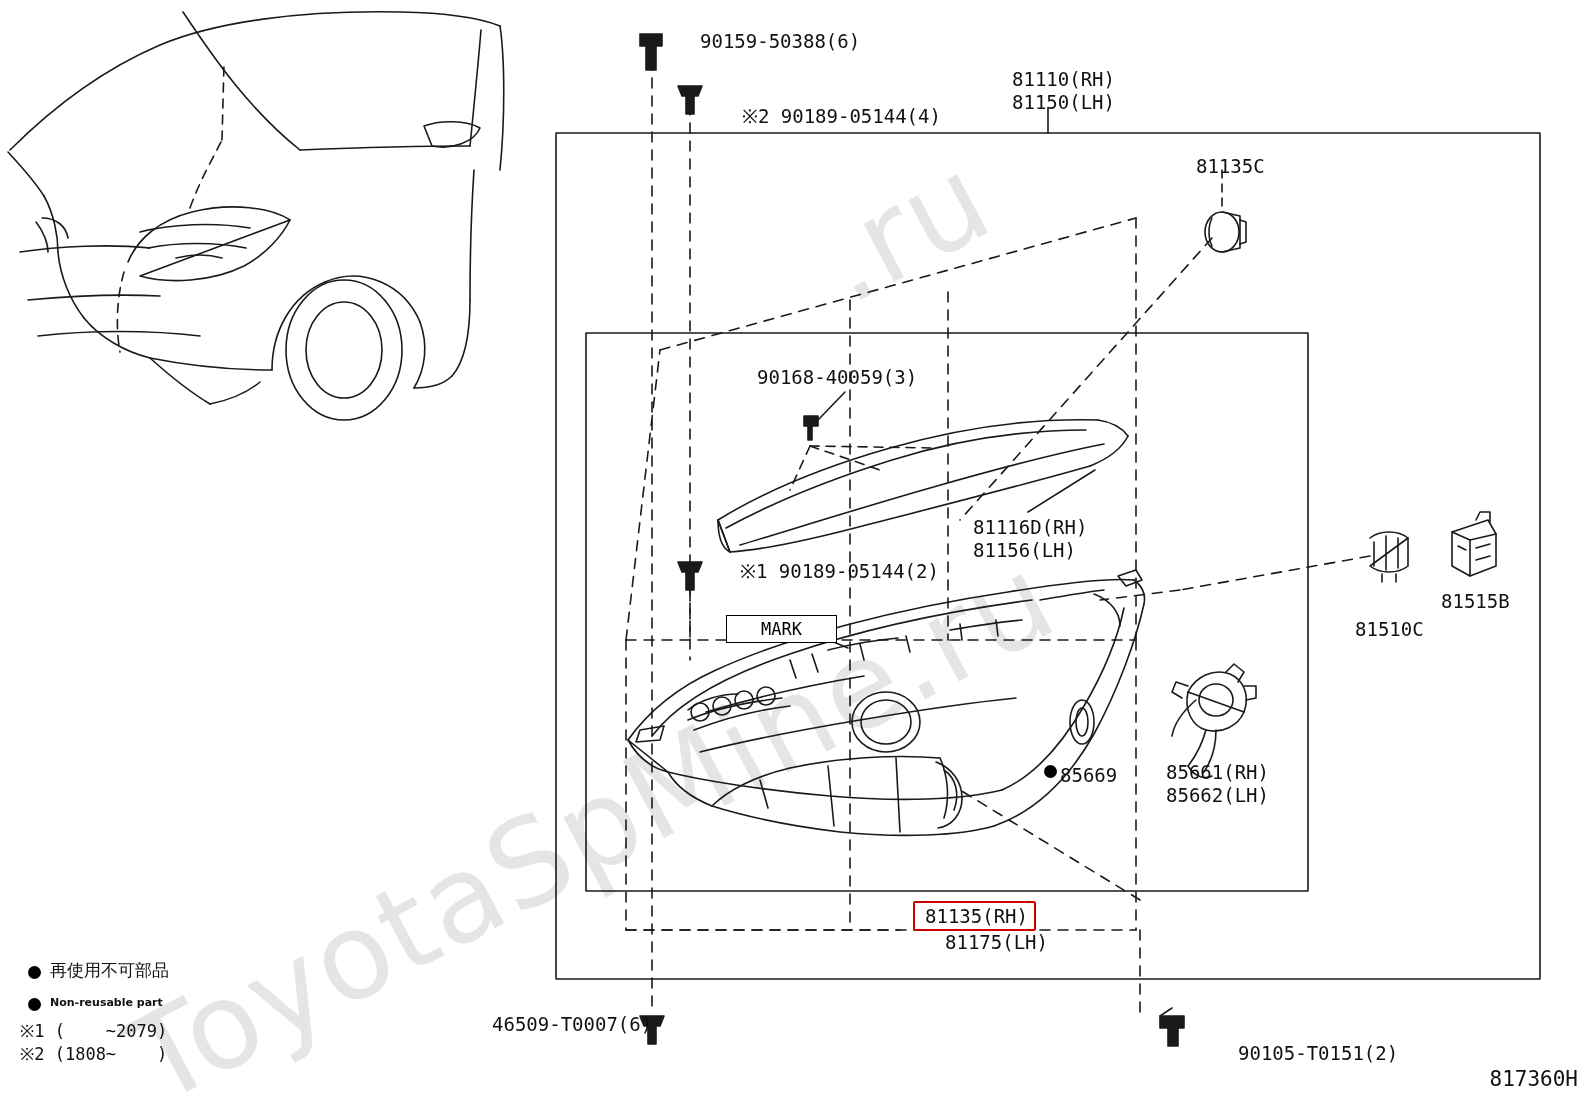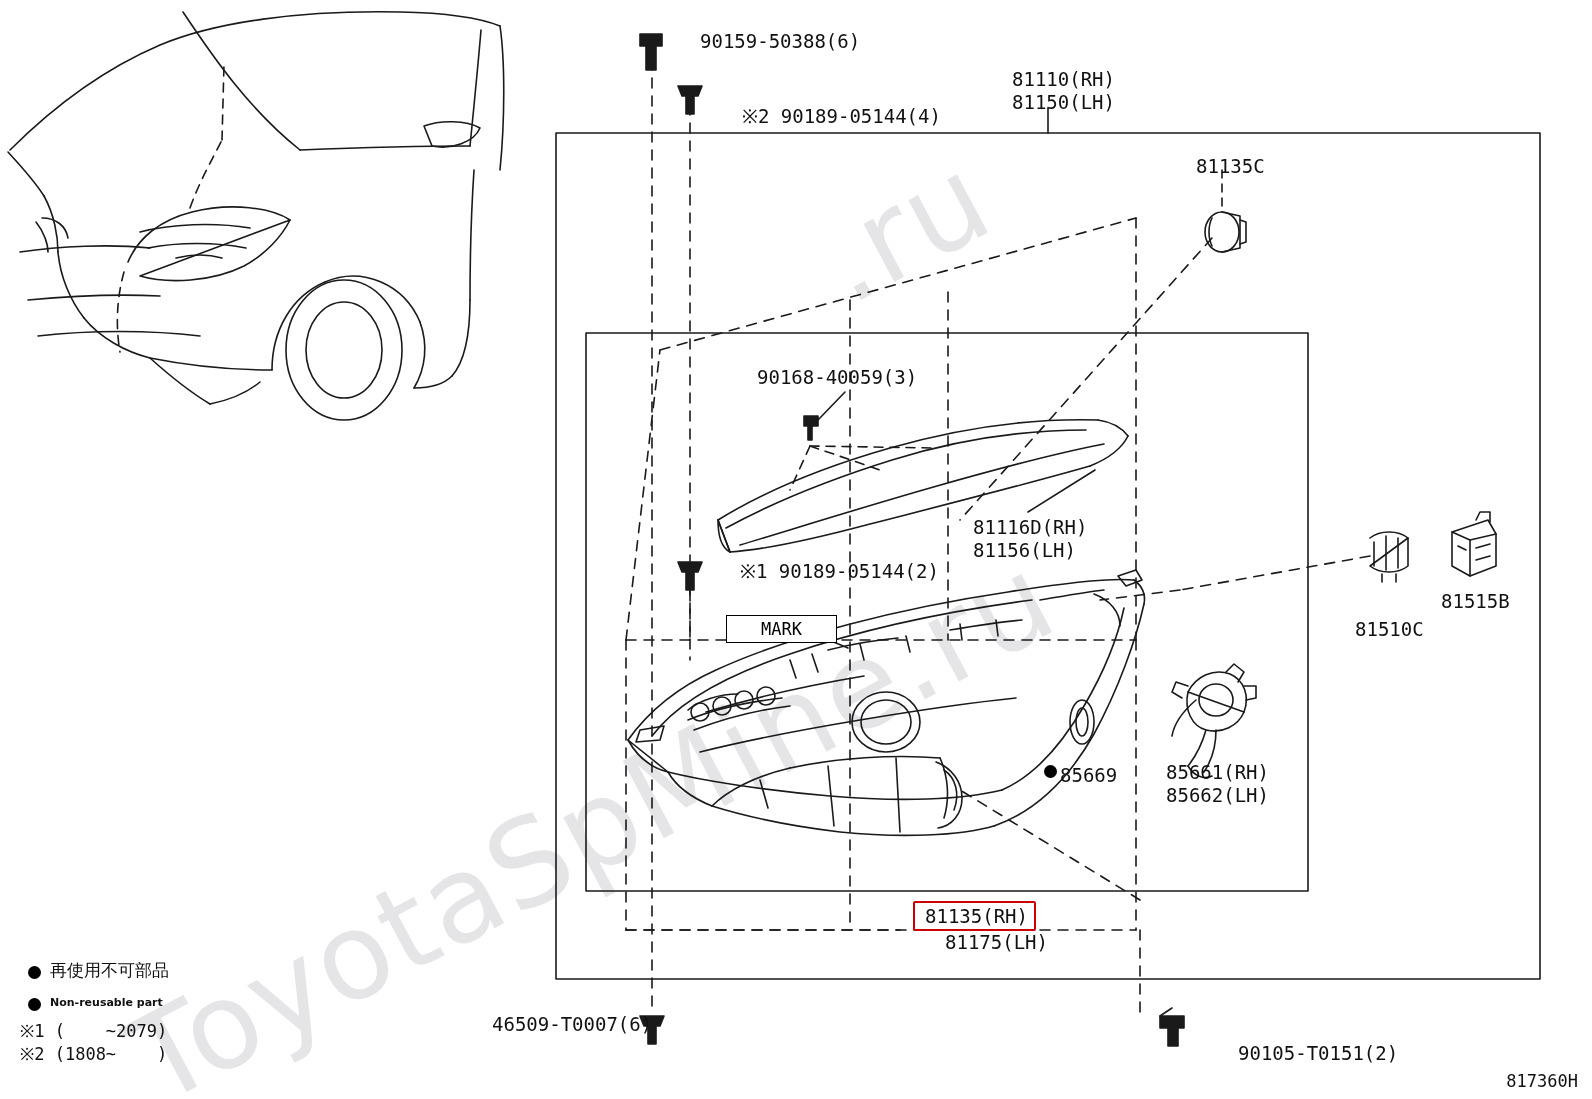--- a/index.html
+++ b/index.html
@@ -81,21 +81,21 @@
   .diagram-svg {
     position: absolute;
     left: 0;
     top: 0;
   }
   .corner-code {
     position: absolute;
     right: 14px;
     bottom: 8px;
     font-family: "DejaVu Sans Mono", monospace;
-    font-size: 17px;
+    font-size: 21px;
     color: #111;
   }
 </style>
 </head>
 <body>
 
 <div id="root">
 
   <div class="watermark">
     <span style="left:20px; top:640px;">ToyotaSpMine.ru</span>

